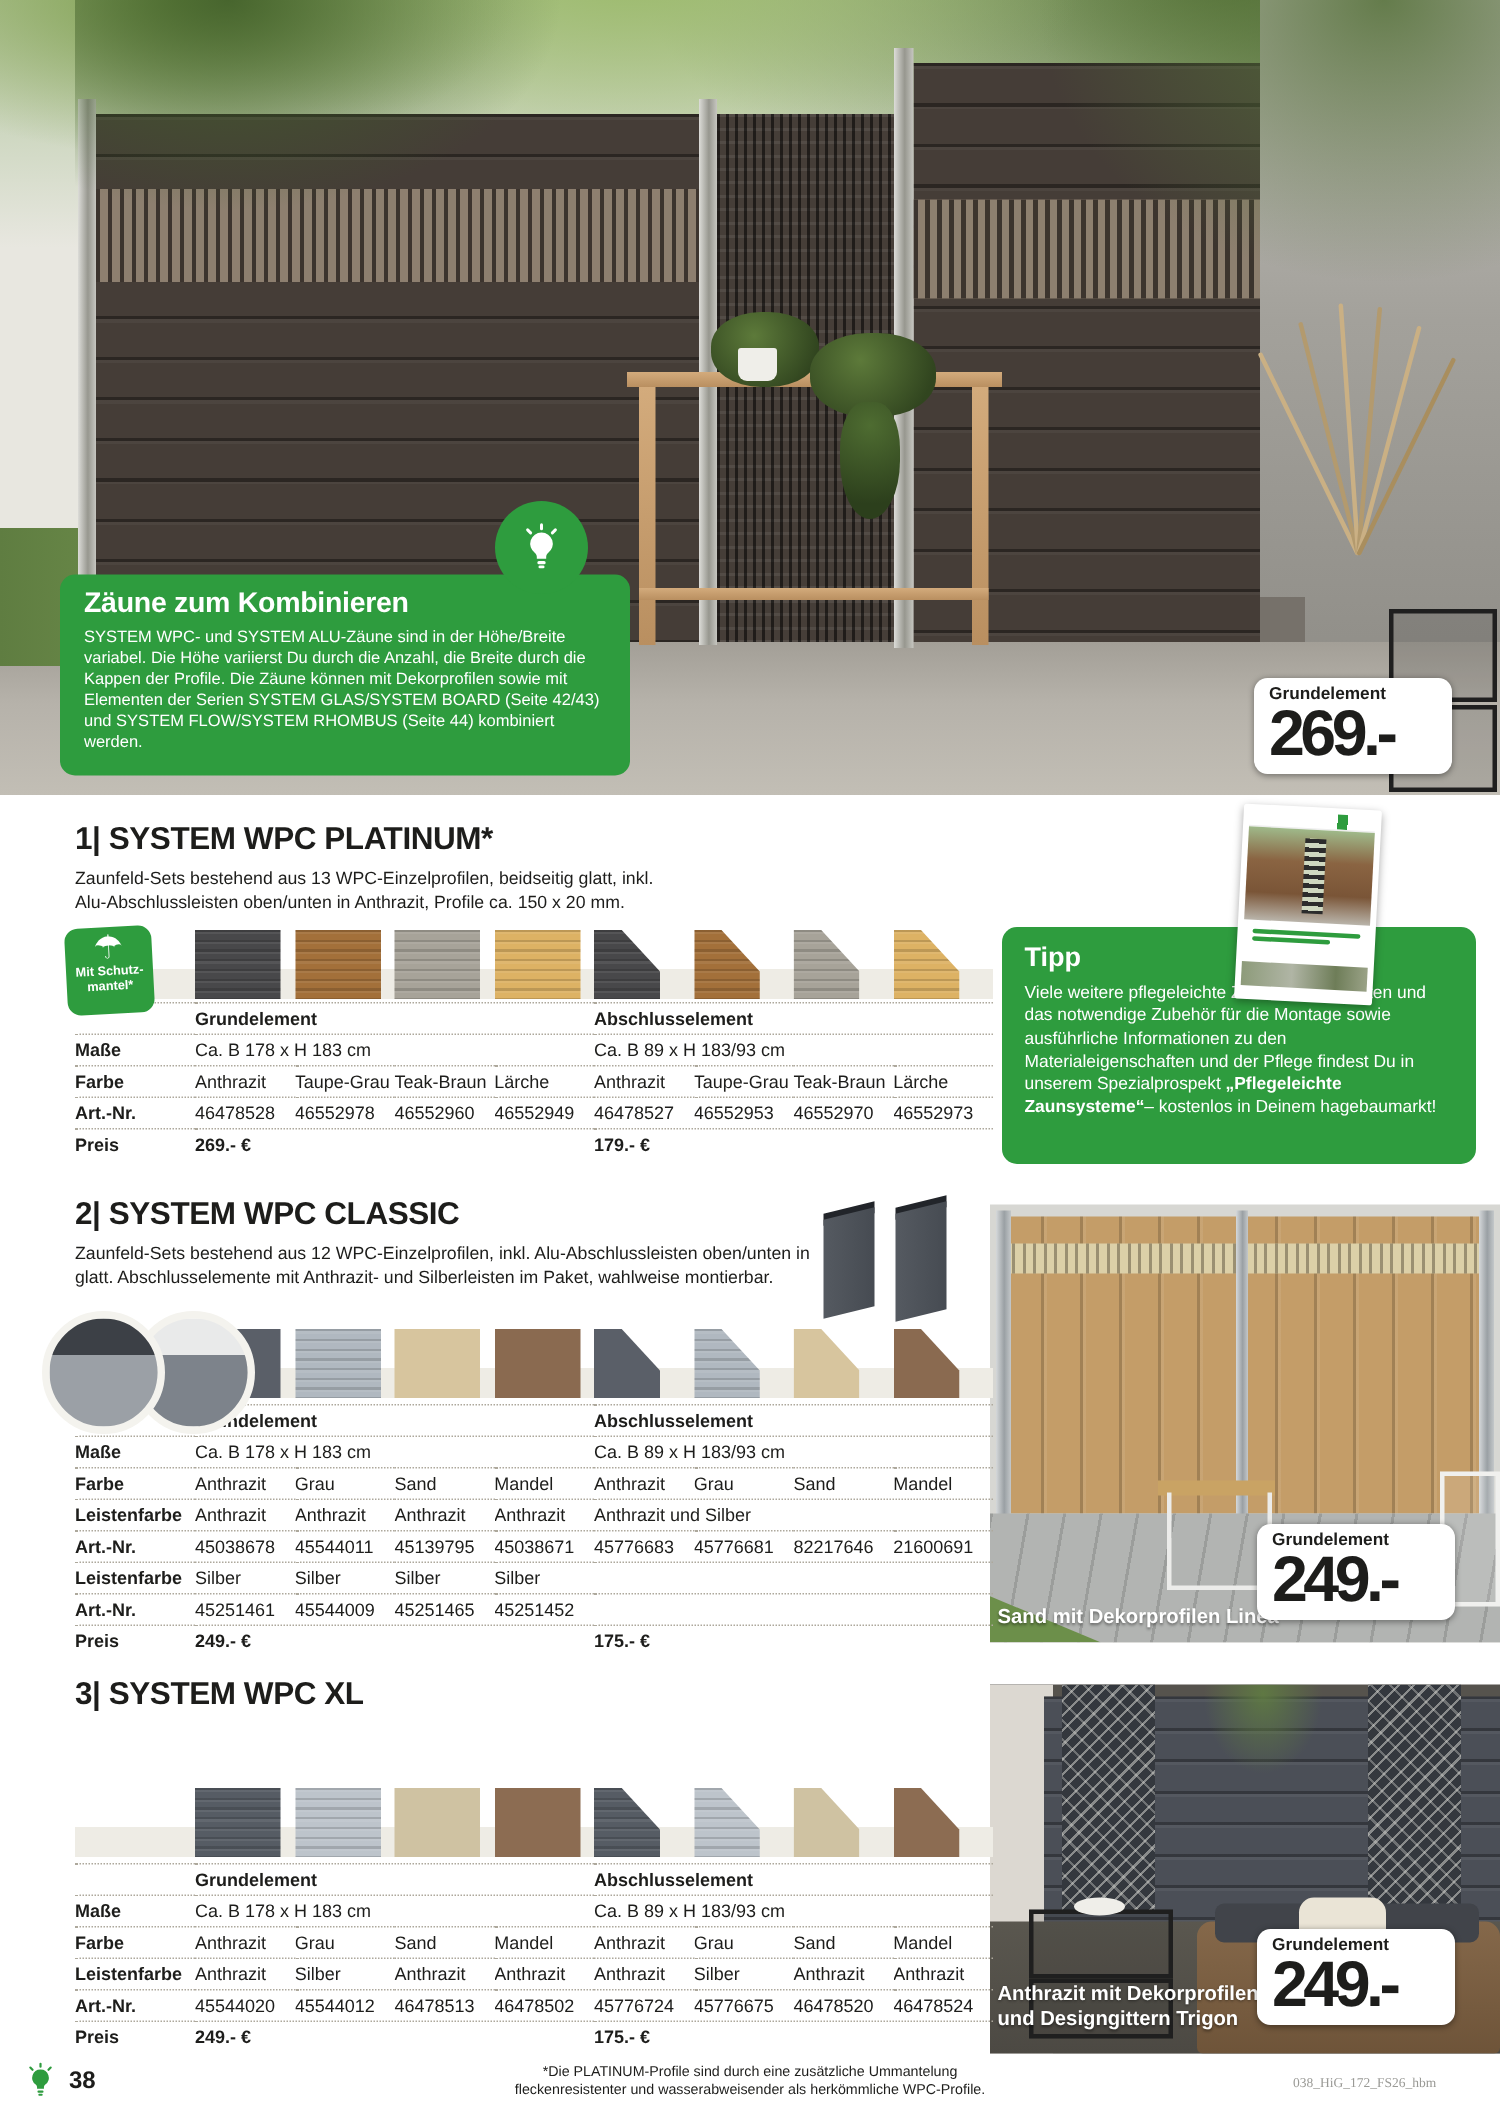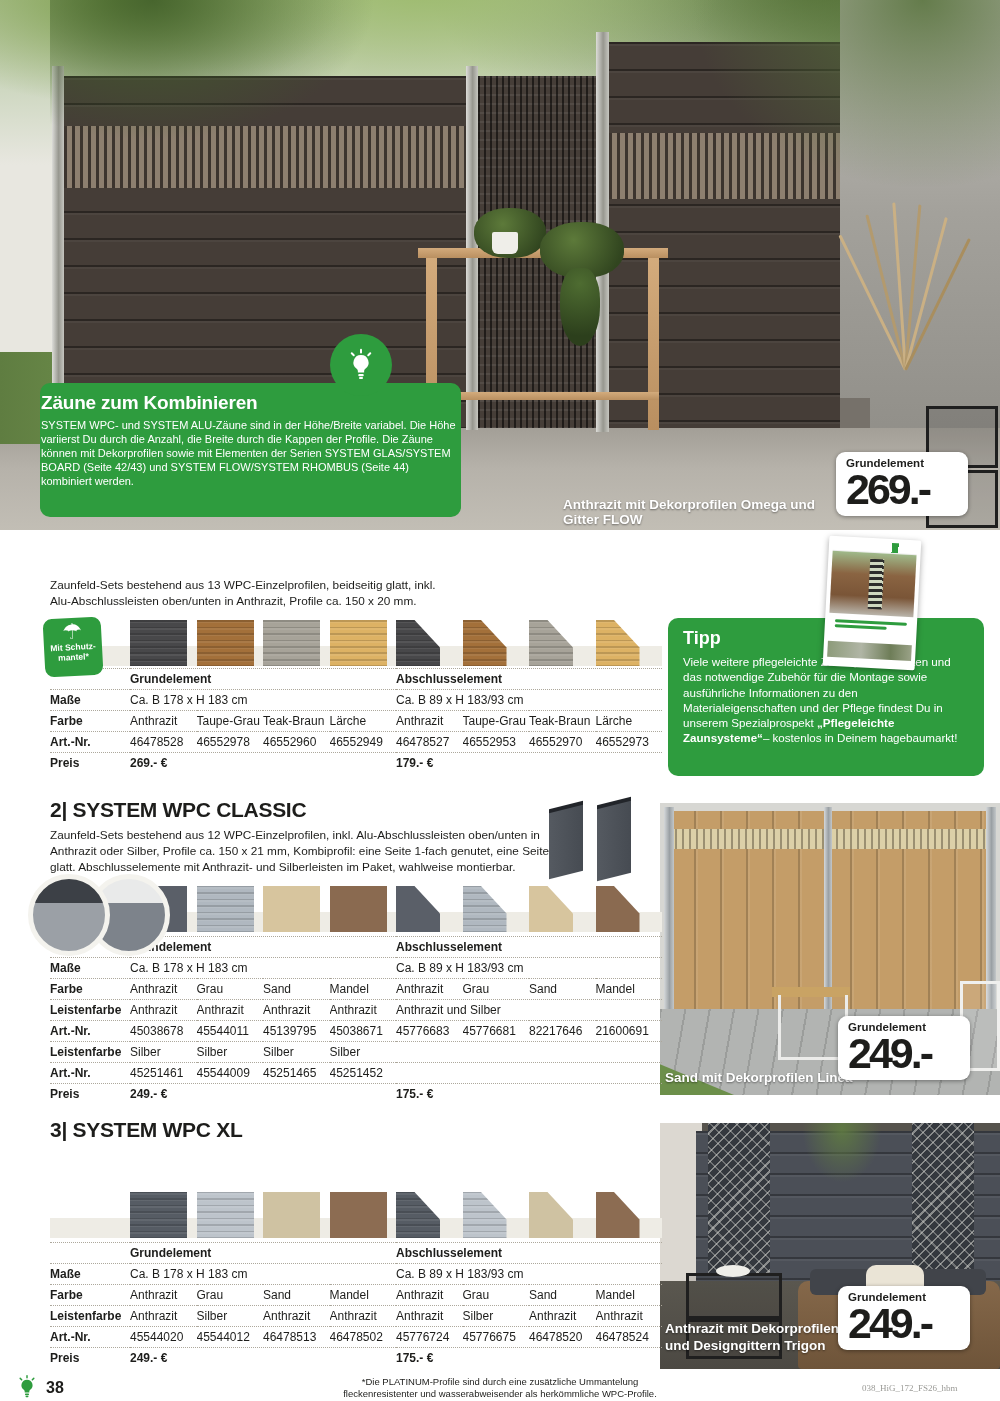--- a/index.html
+++ b/index.html
@@ -55,21 +55,21 @@
   .pot-white{left:492px;top:232px;width:26px;height:22px;z-index:8;background:#efeee9;border-radius:2px 2px 6px 6px;}
   .planter{left:852px;top:364px;width:106px;height:92px;z-index:7;
     background:linear-gradient(180deg,#f0ead d 0%,#efe9dc 0%,#d9d1c0 100%);border-radius:10px 10px 30px 30px;}
   .drygrass{left:838px;top:200px;width:140px;height:170px;z-index:6;}
   .stem{position:absolute;bottom:0;left:66px;width:3px;background:#cab084;transform-origin:bottom center;border-radius:2px;}
   .sidetable{left:926px;top:406px;width:74px;height:124px;z-index:8;}
   .st-frame{position:absolute;border:3px solid #1f1f1f;background:rgba(40,40,40,.15);}
 
   
   .greenbox{background:#2e9c3e;border-radius:10px;color:#fff;}
-  .info-box{left:40px;top:383px;width:421px;height:134px;z-index:10;padding:9px 1px;box-sizing:border-box;}
+  .info-box{left:40px;top:383px;width:380px;height:134px;z-index:10;padding:9px 16px;box-sizing:border-box;}
   .info-title{font-size:19px;font-weight:700;margin:0 0 4px 0;letter-spacing:-.2px;}
   .info-body{font-size:11px;line-height:14px;}
   .bulb-circle{left:330px;top:334px;width:62px;height:62px;border-radius:50%;background:#2e9c3e;z-index:11;
     display:flex;align-items:center;justify-content:center;}
   .tipp-box{left:668px;top:618px;width:316px;height:158px;z-index:10;padding:8px 15px;box-sizing:border-box;}
   .tipp-title{font-size:18px;font-weight:700;margin:2px 0 5px 0;}
   .tipp-body{font-size:11.6px;line-height:15.3px;}
   .brochure{left:826px;top:538px;width:92px;height:130px;z-index:11;background:#fff;border-radius:2px;
     box-shadow:0 2px 6px rgba(0,0,0,.35);transform:rotate(3deg);padding:4px;box-sizing:border-box;}
   .bro-head{height:10px;background:linear-gradient(90deg,#fff 70%,#2e9c3e 70% 78%,#fff 78%);border-bottom:1px solid #eee;}
@@ -214,26 +214,26 @@
       </g>
       <path fill="#ffffff" d="M12 5a6 6 0 0 0-3.5 10.9c.6.5 1 1.2 1 2V19h5v-1.1c0-.8.4-1.5 1-2A6 6 0 0 0 12 5z"></path>
       <rect x="9.8" y="20.2" width="4.4" height="1.7" rx=".8" fill="#ffffff"></rect>
       <rect x="10.4" y="22.6" width="3.2" height="1.5" rx=".7" fill="#ffffff"></rect>
     </svg>
   </div>
   <div class="abs greenbox info-box">
     <div class="info-title">Zäune zum Kombinieren</div>
     <div class="info-body">SYSTEM WPC- und SYSTEM ALU-Zäune sind in der Höhe/Breite variabel. Die Höhe variierst Du durch die Anzahl, die Breite durch die Kappen der Profile. Die Zäune können mit Dekorprofilen sowie mit Elementen der Serien SYSTEM GLAS/SYSTEM BOARD (Seite 42/43) und SYSTEM FLOW/SYSTEM RHOMBUS (Seite 44) kombiniert werden.</div>
   </div>
-  <div class="abs photo-caption" style="left:563px;top:497px;width:272px;">Anthrazit mit Dekorprofilen Omega und Gitter FLOW</div>
   <div class="abs price-badge" style="left:836px;top:452px;width:132px;">
     <div class="pb-label">Grundelement</div>
     <div class="pb-price">269.-</div>
   </div>
 
+  <h2 class="abs sec-title" style="left:50px;top:548px;">1| SYSTEM WPC PLATINUM*</h2>
   <div class="abs desc" style="left:50px;top:577px;">
     <div>Zaunfeld-Sets bestehend aus 13 WPC-Einzelprofilen, beidseitig glatt, inkl.</div>
     <div>Alu-Abschlussleisten oben/unten in Anthrazit, Profile ca. 150 x 20 mm.</div>
   </div>
 
   <div class="abs umbrella-badge">
     <div class="umbrella-glyph">☂</div>
     <div class="umbrella-text">Mit Schutz-</div>
     <div class="umbrella-text">mantel*</div>
   </div>
@@ -296,21 +296,20 @@
     <div class="bro-strip"></div>
   </div>
   <div class="abs greenbox tipp-box">
     <div class="tipp-title">Tipp</div>
     <div class="tipp-body"><span>Viele weitere pflegeleichte Zäune, Tore, Pfosten und das notwendige Zubehör für die Montage sowie ausführliche Informationen zu den Materialeigenschaften und der Pflege findest Du in unserem Spezialprospekt </span><b>„Pflegeleichte Zaunsysteme“</b><span>– kostenlos in Deinem hagebaumarkt!</span></div>
   </div>
 
   <h2 class="abs sec-title" style="left:50px;top:798px;">2| SYSTEM WPC CLASSIC</h2>
   <div class="abs desc" style="left:50px;top:827px;">
     <div>Zaunfeld-Sets bestehend aus 12 WPC-Einzelprofilen, inkl. Alu-Abschlussleisten oben/unten in</div>
-    <div>Anthrazit oder Silber, Profile ca. 150 x 21 mm, Kombiprofil: eine Seite 1-fach genutet, eine Seite</div>
     <div>glatt. Abschlusselemente mit Anthrazit- und Silberleisten im Paket, wahlweise montierbar.</div>
   </div>
 
   <div class="abs inset-profiles">
     <div class="slab-top" style="left:14px;top:12px"></div>
     <div class="slab" style="left:14px;top:16px"></div>
     <div class="slab-top" style="left:62px;top:8px"></div>
     <div class="slab" style="left:62px;top:12px;height:72px"></div>
   </div>
 

